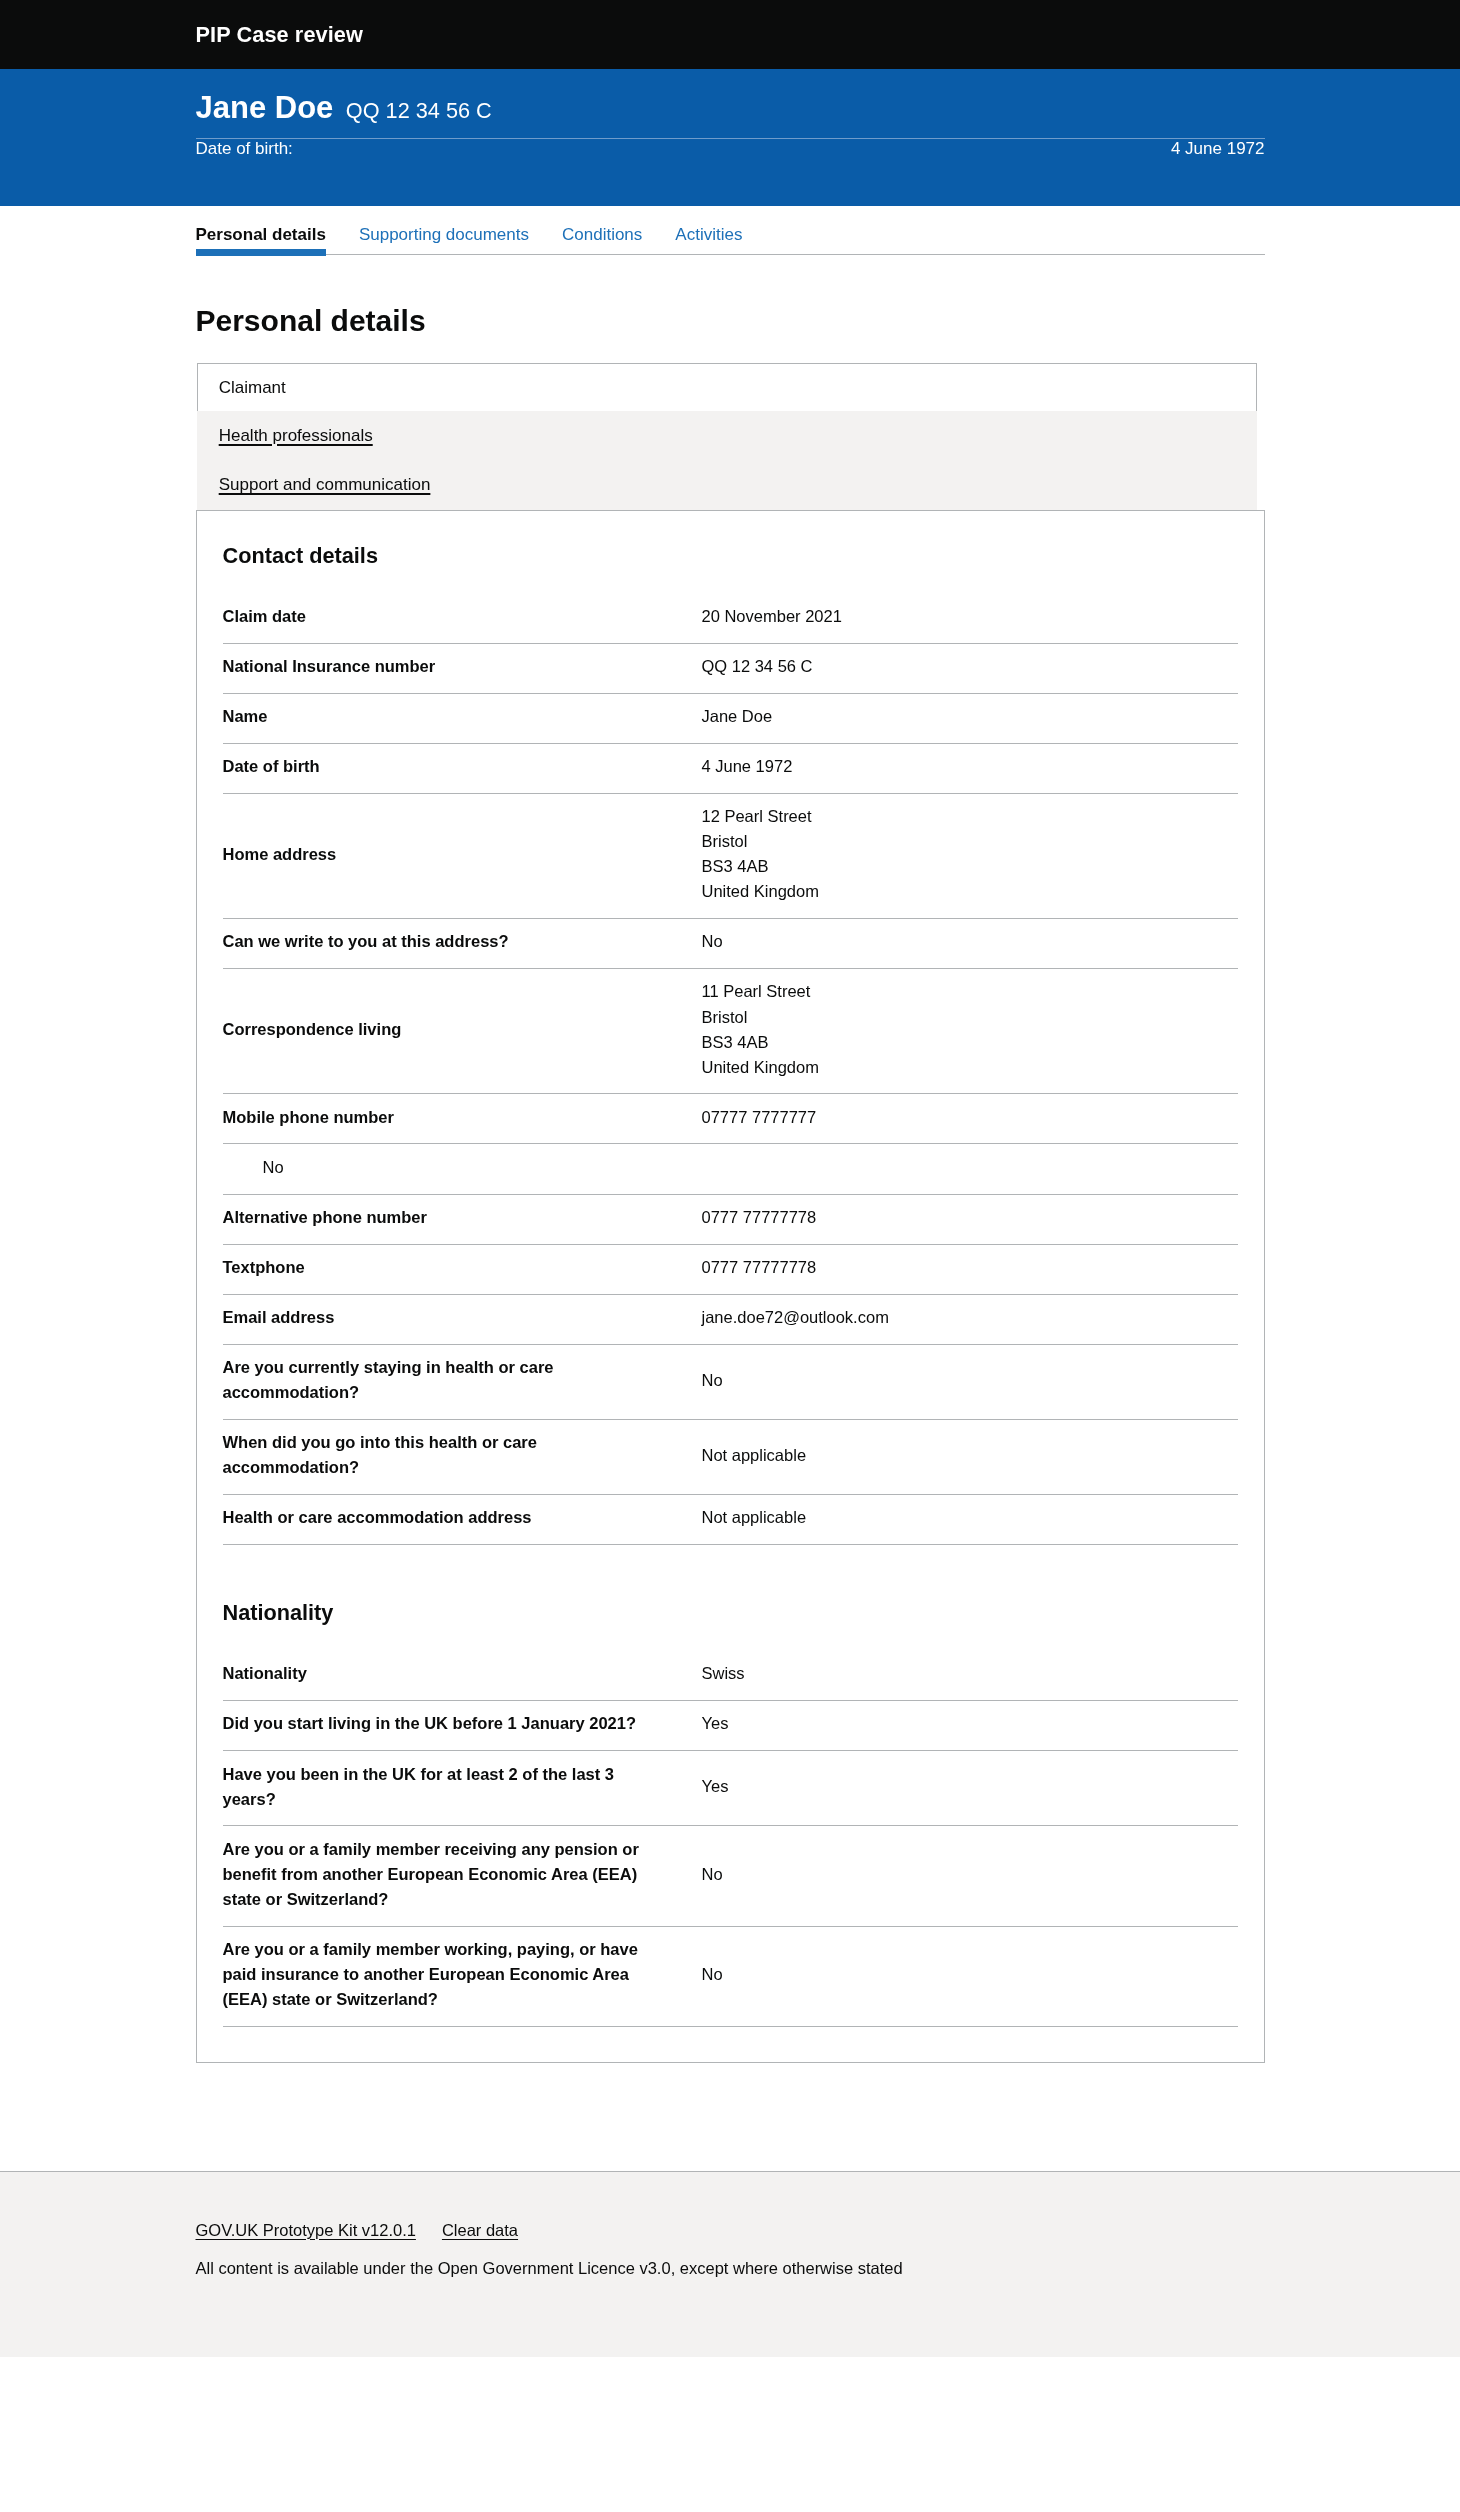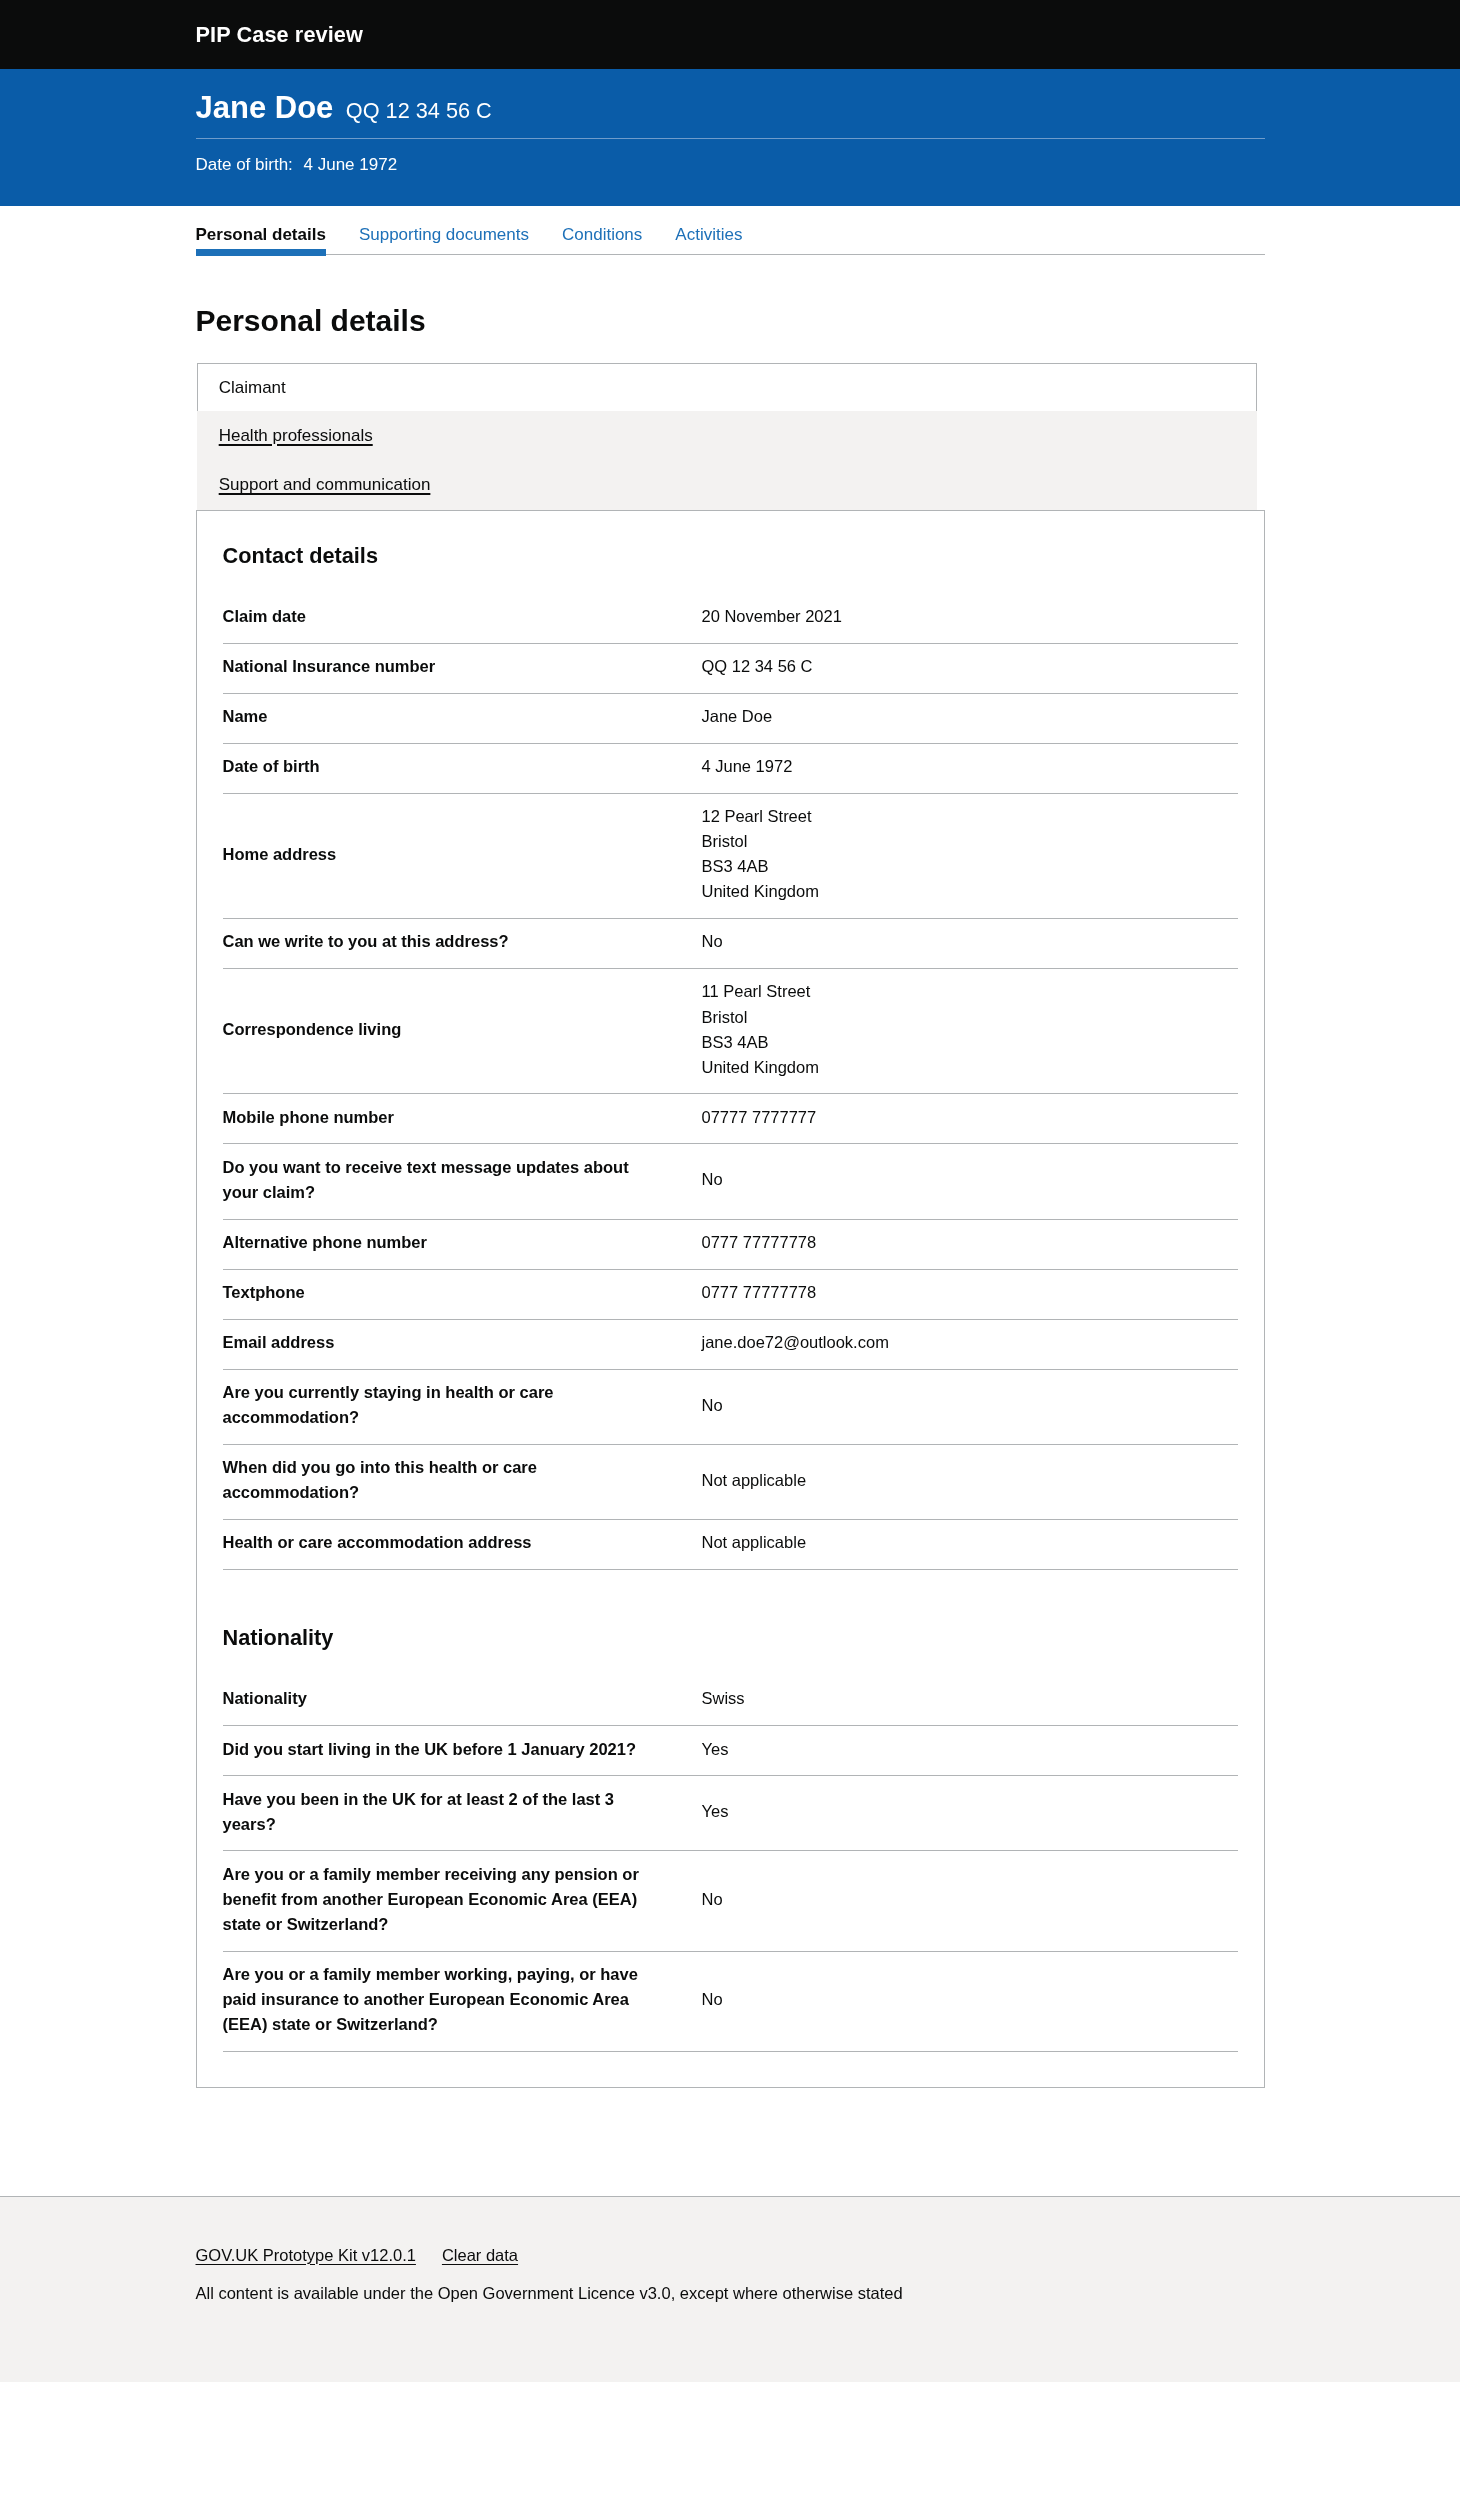--- a/index.html
+++ b/index.html
@@ -59,23 +59,23 @@
     line-height: 1;
   }
   .claimant-nino {
     color: #ffffff;
     font-size: 21.7px;
     font-weight: 400;
     line-height: 1;
   }
   .claimant-dob {
     display: flex;
-    margin-top: 16px;
     color: #ffffff;
     font-size: 17px;
+    justify-content: space-between;
   }
   .dob-label { width: 108px; }
   .dob-value { }
 
   
   .main-nav-wrap {
     background: #ffffff;
     padding-top: 19.4px;
   }
   .main-nav-inner {
@@ -329,21 +329,20 @@
               <span class="addr-line">Bristol</span>
               <span class="addr-line">BS3 4AB</span>
               <span class="addr-line">United Kingdom</span>
             </dd>
           </div>
           <div class="summary-row">
             <dt class="summary-key">Mobile phone number</dt>
             <dd class="summary-value">07777 7777777</dd>
           </div>
           <div class="summary-row">
-            <dt class="summary-key">Do you want to receive text message updates about your claim?</dt>
             <dd class="summary-value">No</dd>
           </div>
           <div class="summary-row">
             <dt class="summary-key">Alternative phone number</dt>
             <dd class="summary-value">0777 77777778</dd>
           </div>
           <div class="summary-row">
             <dt class="summary-key">Textphone</dt>
             <dd class="summary-value">0777 77777778</dd>
           </div>

